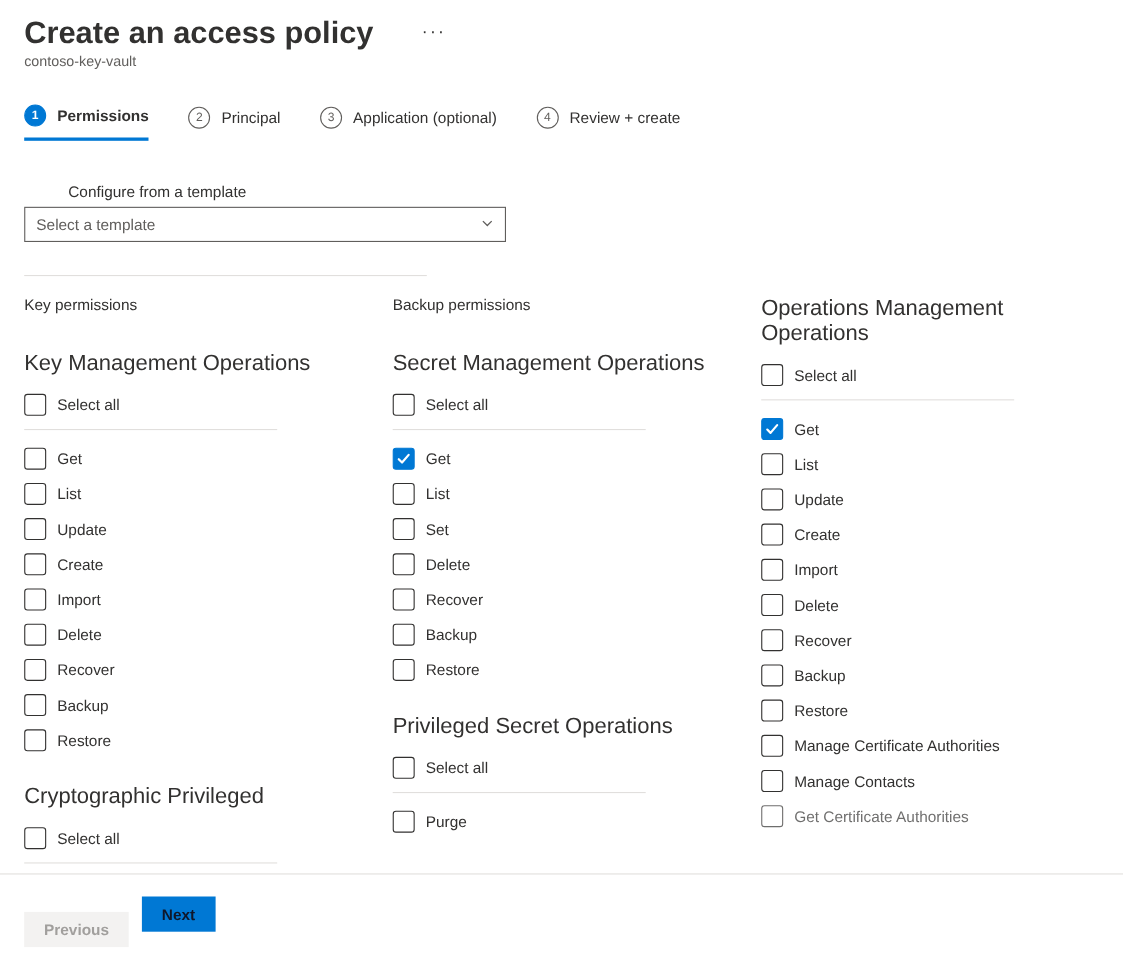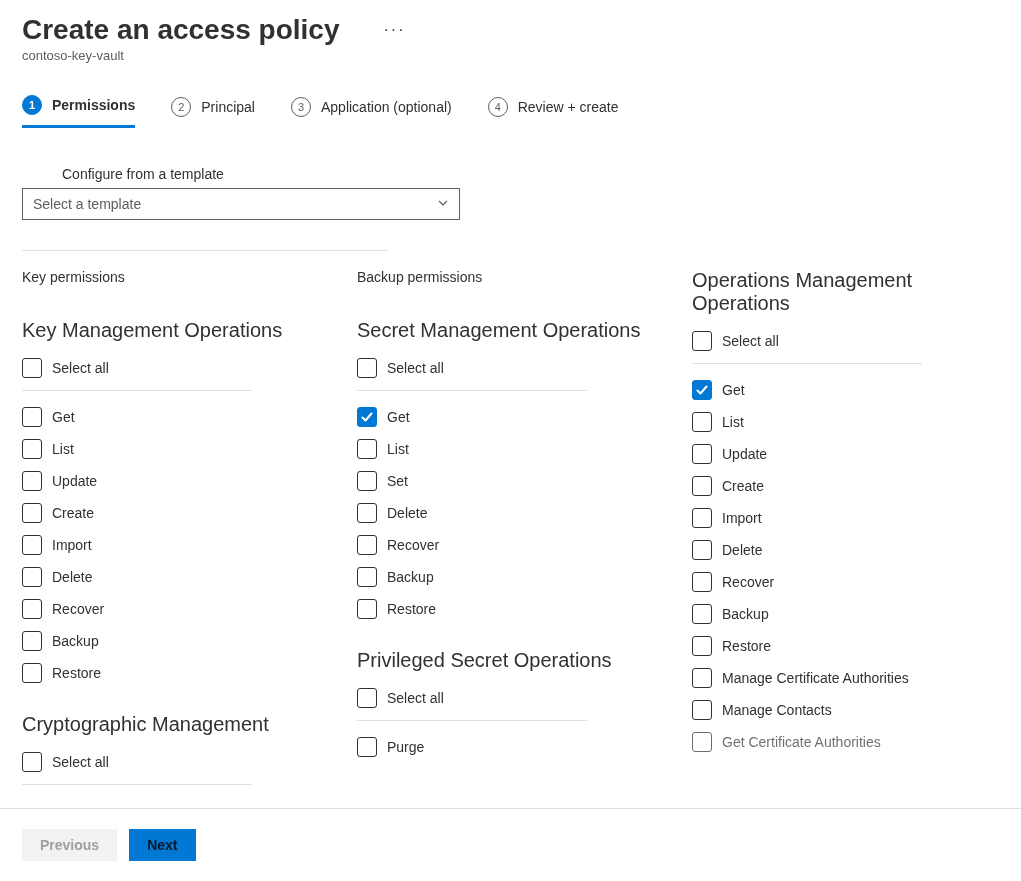--- a/index.html
+++ b/index.html
@@ -161,20 +161,21 @@
     font-size: 14px;
     border: none;
     cursor: pointer;
     font-family: inherit;
   }
   .btn-prev {
     background: #f3f2f1;
     color: #a19f9d;
     font-weight: 600;
     cursor: default;
+    margin-top: 14px;
   }
   .btn-next {
     background: #0078d4;
     color: #0f172a;
     font-weight: 600;
   }
   .cut { overflow: hidden; }
 </style>
 </head>
 <body>
@@ -260,21 +261,21 @@
             <div class="perm-item">
               <span class="cb"></span>
               <span>Backup</span>
             </div>
             <div class="perm-item">
               <span class="cb"></span>
               <span>Restore</span>
             </div>
           </div>
           <div class="group-block">
-            <div class="group-label">Cryptographic Management</div>
+            <div class="group-label">Cryptographic Privileged</div>
             <div class="perm-item">
               <span class="cb"></span>
               <span>Select all</span>
             </div>
             <hr class="group-divider">
           </div>
         </div>
         <div class="col secret">
           <h2 class="col-heading">Backup permissions</h2>
           <div class="group-block">

